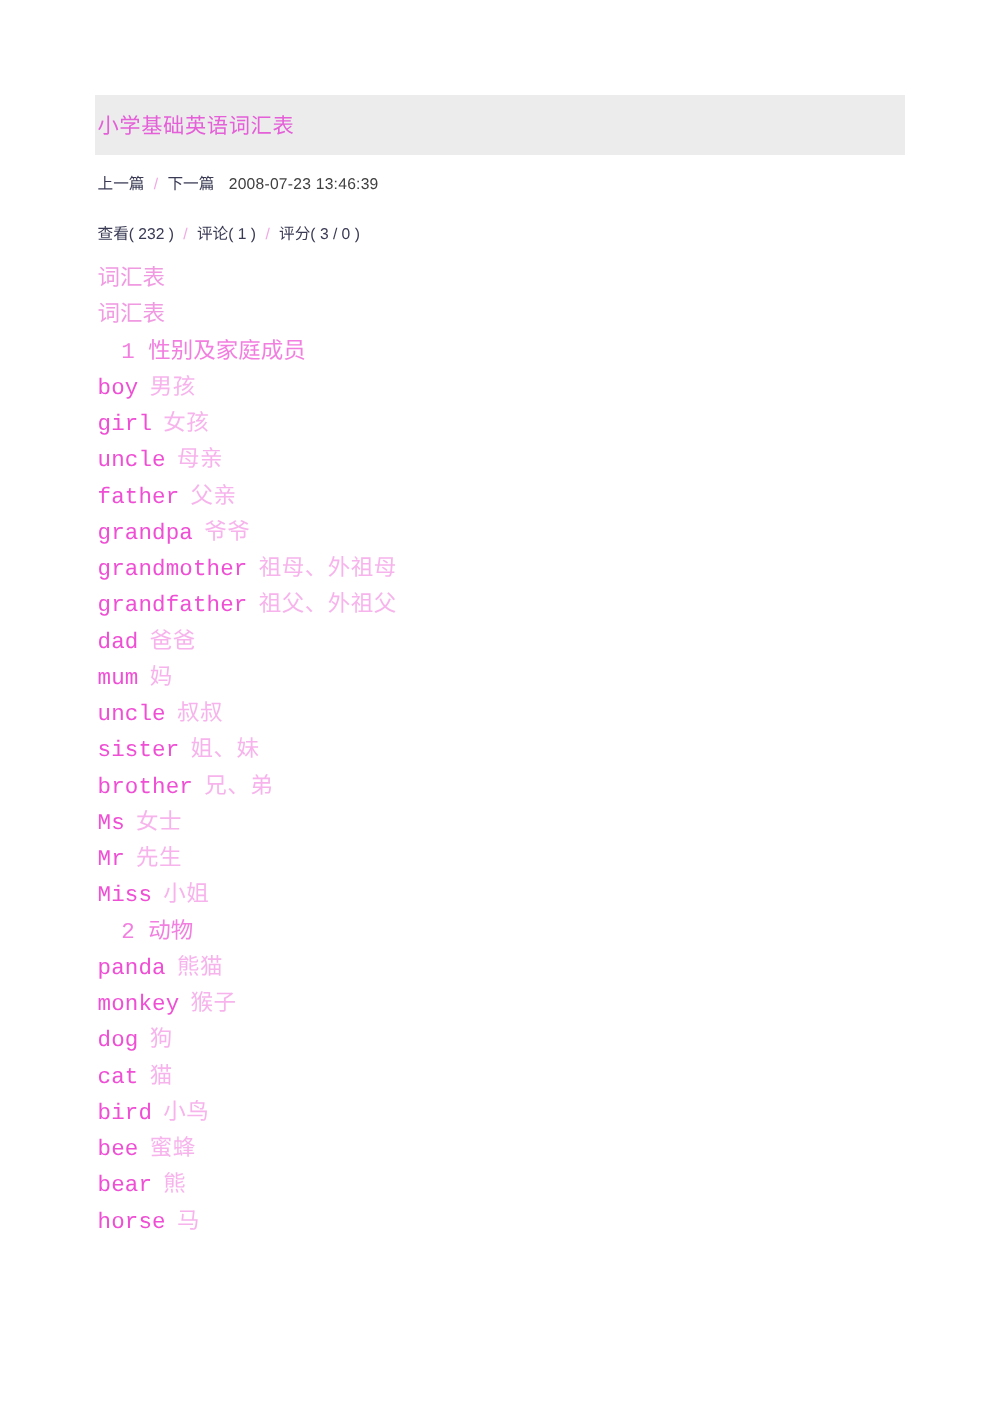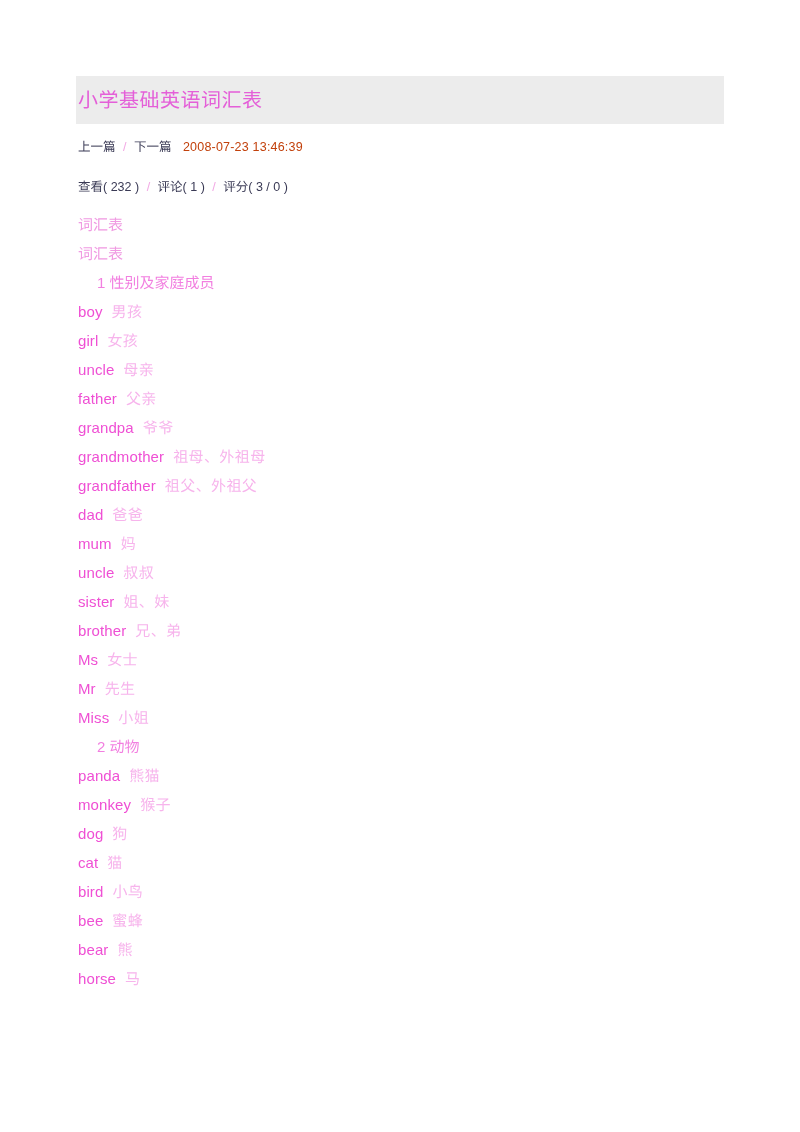--- a/index.html
+++ b/index.html
@@ -32,21 +32,21 @@
   .title-band {
     background: #ececec;
     height: 48px;
     width: 648px;
     display: flex;
     align-items: center;
     box-sizing: border-box;
     padding-left: 2px;
   }
   .article-title {
-    font-size: 20px;
+    font-size: 17px;
     color: #e45fd8;
     letter-spacing: 0.5px;
     font-weight: normal;
     margin: 0;
     line-height: 1;
   }
 
   
   .nav-row {
     margin-top: 14px;
@@ -58,21 +58,21 @@
   }
   .nav-link {
     color: #3a3a55;
     text-decoration: none;
   }
   .sep {
     color: #f2a8e4;
     margin: 0 4px;
   }
   .timestamp {
-    color: #c2410c;
+    color: #404040;
     margin-left: 8px;
     letter-spacing: 0.2px;
   }
 
   .stats-row {
     margin-top: 22px;
     font-size: 12.5px;
     line-height: 18px;
     color: #3a3a55;
     white-space: nowrap;
@@ -83,23 +83,24 @@
   }
 
   
   .vocab-body {
     margin-top: 14px;
     padding-left: 2px;
   }
   .vline {
     height: 29px;
     line-height: 29px;
-    font-size: 15px;
+    font-size: 18px;
     white-space: nowrap;
     color: #f2a0e6;
+    font-family: Liberation Mono, monospace;
   }
   .vline.heading {
     color: #f09ae2;
   }
   .vline.section {
     color: #f27fe0;
     margin-left: 19px;
   }
   .term {
     color: #ef4fd4;

